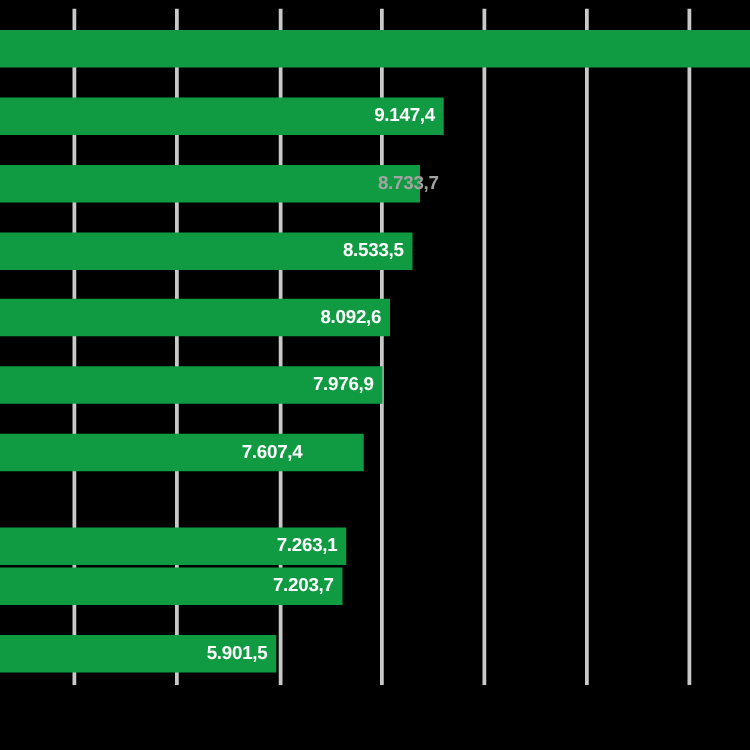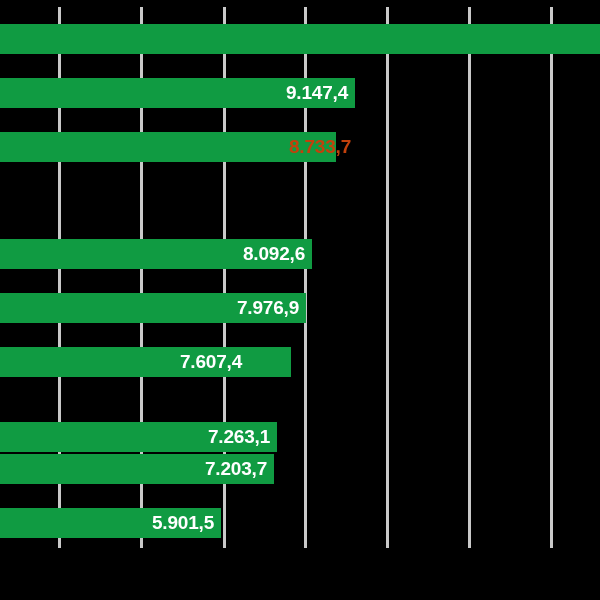--- a/index.html
+++ b/index.html
@@ -48,21 +48,21 @@
     height: 30px;
     background: #109b42;
     box-sizing: border-box;
   }
   .bar-label {
     position: absolute;
     top: 0;
     height: 30px;
     line-height: 30px;
     color: #ffffff;
-    font-size: 19px;
+    font-size: 15px;
     font-weight: bold;
     letter-spacing: -0.2px;
     white-space: nowrap;
     text-align: right;
     padding-right: 7px;
     box-sizing: border-box;
   }
 </style>
 </head>
 <body>
@@ -82,21 +82,25 @@
   <div id="plot-area">
       <div class="bar-row" style="top: 24px; width: 600px;">
         <div class="bar" style="width: 600px; background: rgb(16, 155, 66);"></div>
       </div>
       <div class="bar-row" style="top: 78px; width: 355px;">
         <div class="bar" style="width: 355px; background: rgb(16, 155, 66);"></div>
         <div class="bar-label" style="left: 0px; width: 355px; color: rgb(255, 255, 255);">9.147,4</div>
       </div>
       <div class="bar-row" style="top: 132px; width: 336px;">
         <div class="bar" style="width: 336px; background: rgb(16, 155, 66);"></div>
-        <div class="bar-label" style="left: 0px; width: 358px; color: #c2410c;">8.733,7</div>
+        <div class="bar-label" style="left: 0px; width: 358px; color: #a3a3a3;">8.733,7</div>
+      </div>
+      <div class="bar-row" style="top: 186px; width: 330px;">
+        <div class="bar" style="width: 330px; background: rgb(16, 155, 66);"></div>
+        <div class="bar-label" style="left: 0px; width: 330px; color: rgb(255, 255, 255);">8.533,5</div>
       </div>
       <div class="bar-row" style="top: 239px; width: 312px; border-radius: 13px;">
         <div class="bar" style="width: 312px; background: rgb(16, 155, 66);"></div>
         <div class="bar-label" style="left: 0px; width: 312px; color: rgb(255, 255, 255);">8.092,6</div>
       </div>
       <div class="bar-row" style="top: 293px; width: 257px;">
         <div class="bar" style="width: 306px; background: rgb(16, 155, 66);"></div>
         <div class="bar-label" style="left: 0px; width: 306px; color: rgb(255, 255, 255);">7.976,9</div>
       </div>
       <div class="bar-row" style="top: 347px; width: 291px;">

